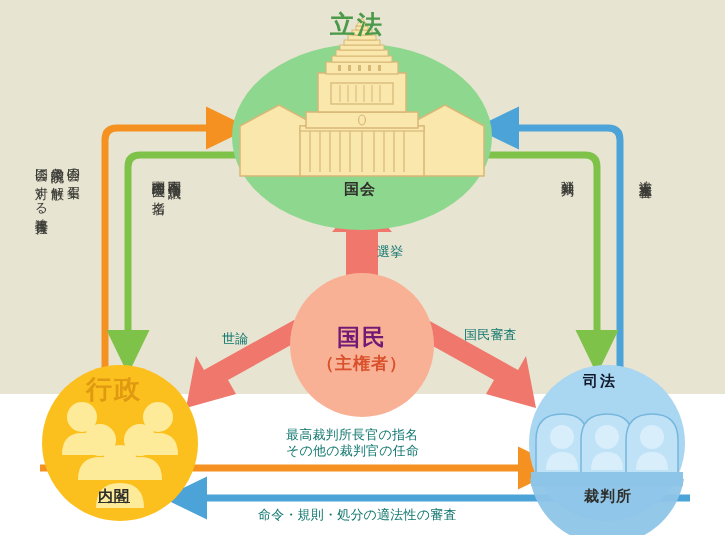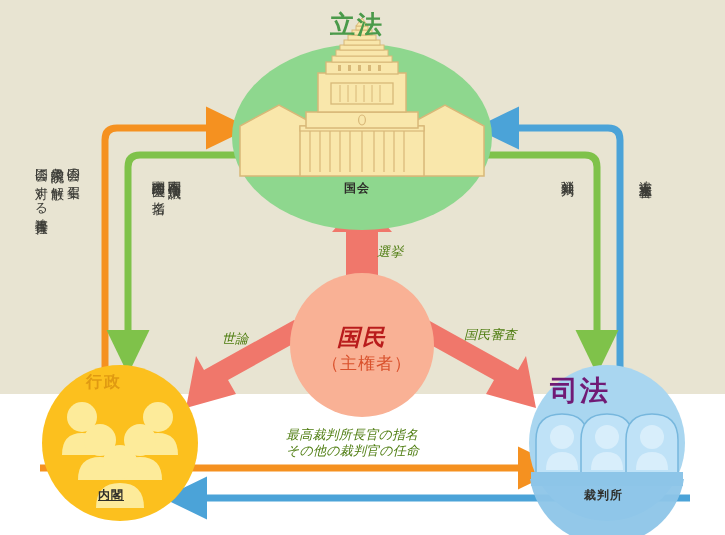--- a/index.html
+++ b/index.html
@@ -14,69 +14,67 @@
     position: relative;
     width: 725px; height: 394px;
     background: #e8e4d2;
   }
   #svg-layer {
     position: absolute; left: 0; top: 0;
     width: 725px; height: 535px;
   }
   .lbl {
     position: absolute;
-    color: #4d7c0f;
+    color: #0f766e;
     font-size: 13px;
     line-height: 1.12;
     white-space: pre;
     letter-spacing: 0.2px;
-    font-style: italic;
   }
   .vlbl {
     position: absolute;
     writing-mode: vertical-rl;
     text-orientation: upright;
     color: #3b3b36;
     font-size: 13px;
     letter-spacing: 1px;
     white-space: nowrap;
   }
   .branch-title {
     position: absolute;
     font-weight: bold;
     letter-spacing: 2px;
     white-space: nowrap;
   }
   .node-cap {
     position: absolute;
     font-weight: bold;
     color: #2e2e2a;
-    font-size: 12px;
+    font-size: 15px;
     letter-spacing: 1px;
     white-space: nowrap;
     padding-left: 6px;
   }
   .center-main {
     position: absolute;
-    color: #b91c1c;
+    color: #701a75;
     font-weight: bold;
     font-size: 23px;
     letter-spacing: 2px;
     white-space: nowrap;
     text-align: center;
-    font-style: italic;
   }
   .center-sub {
     position: absolute;
     color: #d9512c;
-    font-weight: normal;
+    font-weight: bold;
     font-size: 17px;
     letter-spacing: 1px;
     white-space: nowrap;
-    text-align: right;
+    text-align: center;
   }
 </style>
 </head>
 <body>
 
 <div id="stage">
 
   <svg id="svg-layer" viewBox="0 0 725 535">
     <defs>
       <marker id="ah-orange" markerWidth="7" markerHeight="7" refX="3.2" refY="3.5" orient="auto" markerUnits="strokeWidth">
@@ -202,24 +200,24 @@
       <path d="M531,472 L683,472 L683,486 L531,486 Z" fill="#8dc5e8"></path>
       <path d="M530,479 a78,78 0 0 0 154,0 Z" fill="#8dc5e8" opacity="0.95"></path>
     </g>
 
     <circle cx="362" cy="345" r="72" fill="#f9b195"></circle>
   </svg>
 
   <div class="branch-title" style="left:330px; top:8px; font-size:25px; color:#4a9a4a;">立法</div>
   <div class="node-cap" style="left:338px; top:180px;">国会</div>
 
-  <div class="branch-title" style="left:86px; top:372px; font-size:16px; color:#e09a12;">行政</div>
+  <div class="branch-title" style="left:86px; top:372px; font-size:26px; color:#e09a12;">行政</div>
   <div class="node-cap" style="left:92px; top:487px;text-decoration:underline;">内閣</div>
 
-  <div class="branch-title" style="left:550px; top:372px; font-size:28px; color:#701a75;">司法</div>
+  <div class="branch-title" style="left:583px; top:372px; font-size:15px; color:#0f172a;">司法</div>
   <div class="node-cap" style="left:578px; top:487px;text-align:center;">裁判所</div>
 
   <div class="center-main" style="left:322px; top:322px; width:80px;">国民</div>
   <div class="center-sub" style="left:312px; top:352px; width:100px;">（主権者）</div>
 
   <div class="vlbl" style="left:64px; top:158px;">国会の召集</div>
   <div class="vlbl" style="left:48px; top:158px;">衆議院の解散</div>
   <div class="vlbl" style="left:32px; top:158px;">国会に対する連帯責任</div>
 
   <div class="vlbl" style="left:165px; top:170px;">内閣不信任決議</div>
@@ -227,14 +225,15 @@
 
   <div class="vlbl" style="left:558px; top:170px;">弾劾裁判</div>
   <div class="vlbl" style="left:636px; top:170px;">違憲立法審査</div>
 
   <div class="lbl" style="left:377px; top:245px;">選挙</div>
   <div class="lbl" style="left:222px; top:332px;">世論</div>
   <div class="lbl" style="left:452px; top:328px;margin-left:12px;">国民審査</div>
 
   <div class="lbl" style="left:286px; top:444px;">その他の裁判官の任命</div>
   <div class="lbl" style="left:286px; top:428px;">最高裁判所長官の指名</div>
+  <div class="lbl" style="left:258px; top:508px;">命令・規則・処分の適法性の審査</div>
 
 </div>
 
 </body></html>

